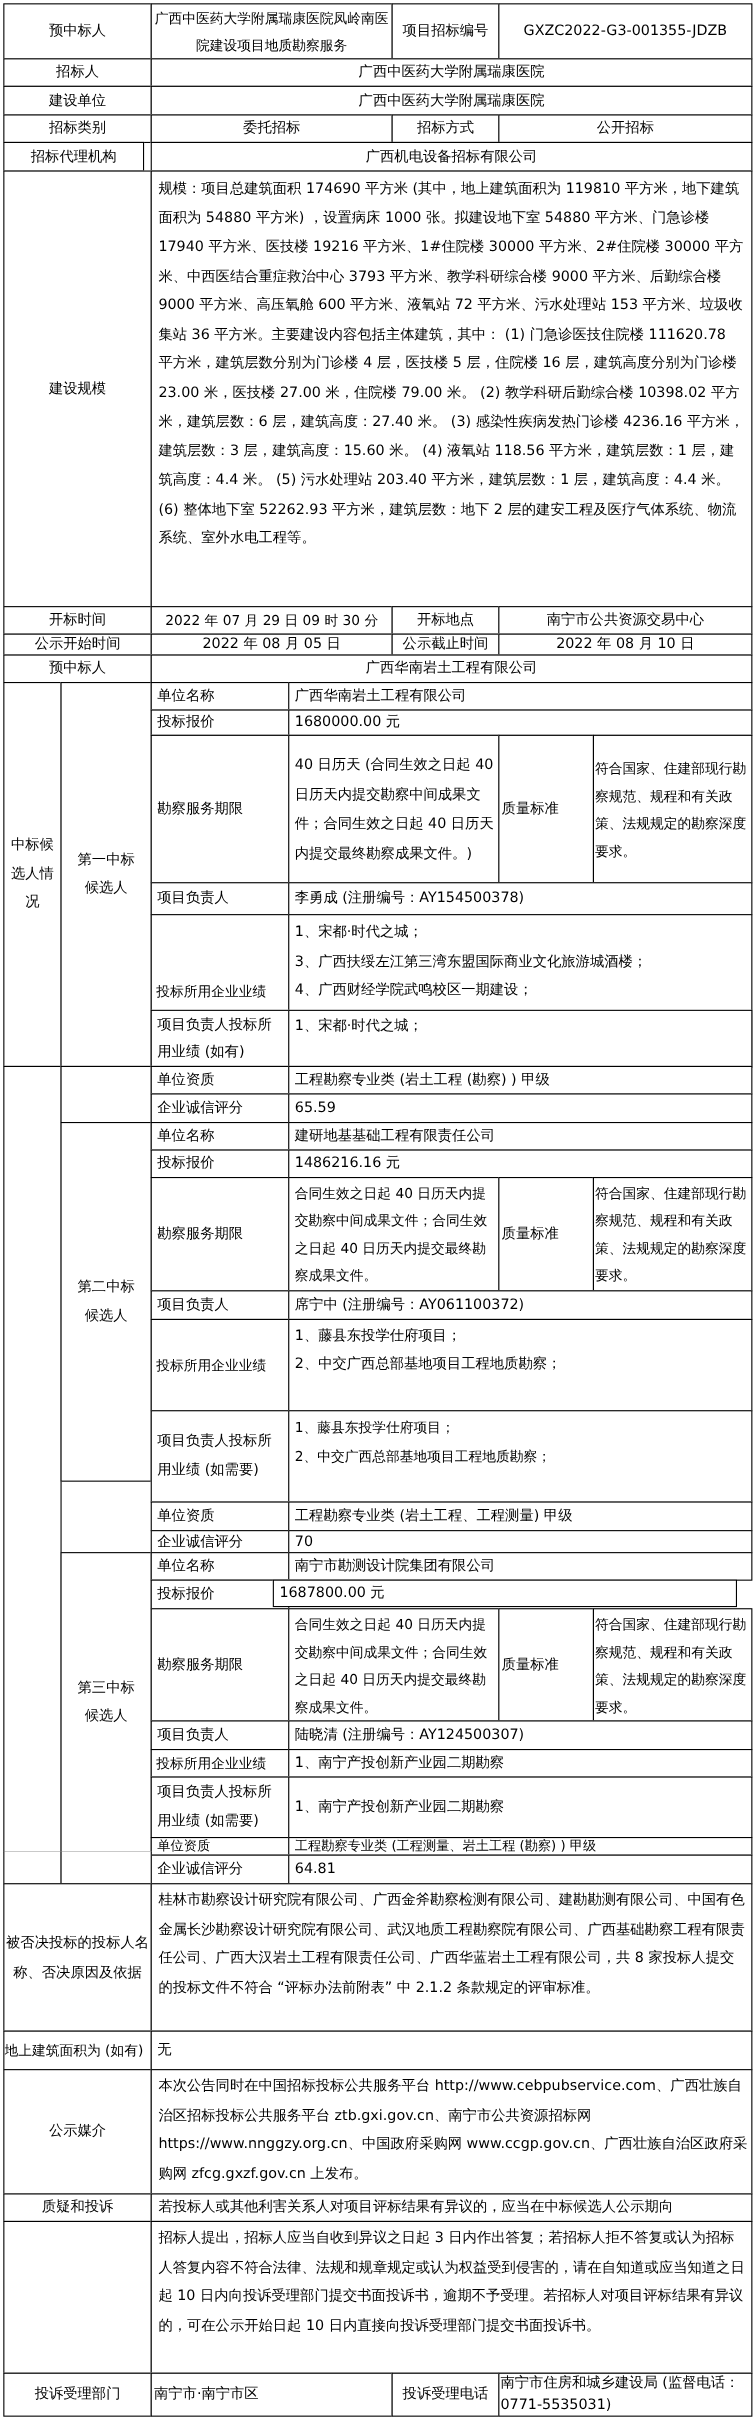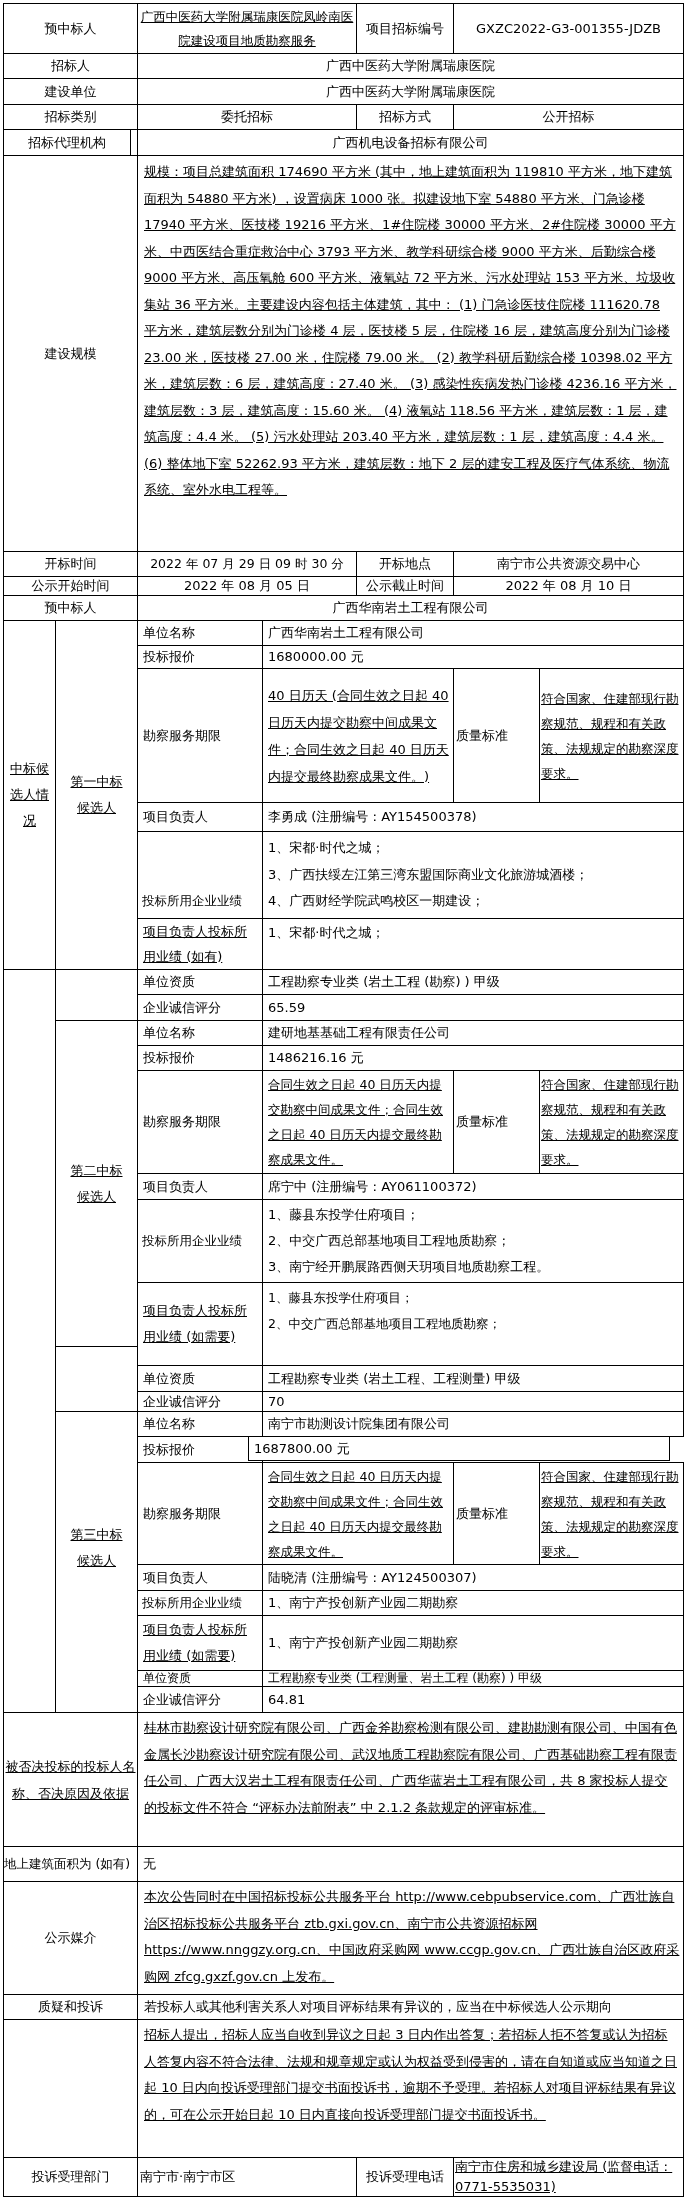--- a/index.html
+++ b/index.html
@@ -4,21 +4,21 @@
 <style>
   html, body { margin: 0; padding: 0; background: #ffffff; }
   body { width: 687px; height: 2200px; position: relative; overflow: hidden;
          font-family: "DejaVu Sans", "Liberation Sans", sans-serif; color: #000; }
   .c { position: absolute; box-sizing: border-box; border: 1px solid #000;
        display: flex; align-items: center; font-size: 13px; line-height: 24px;
        background: #fff; overflow: hidden; }
   .ctr { justify-content: center; text-align: center; }
   .lft { justify-content: flex-start; text-align: left; padding-left: 5px; padding-right: 3px; }
   .top { align-items: flex-start; }
-  .txt { display: block; width: 100%; text-decoration: underline; }
+  .txt { display: block; width: 100%; }
 </style>
 </head>
 <body>
 
 <div class="c ctr" style="left:3px;top:3px;width:135px;height:51px">
     <span>预中标人</span>
   </div>
 <div class="c ctr" style="left:137px;top:3px;width:220px;height:51px;line-height:24px;font-size:12.5px">
     <span class="txt">广西中医药大学附属瑞康医院凤岭南医院建设项目地质勘察服务</span>
   </div>
@@ -213,21 +213,20 @@
 <div class="c lft" style="left:262px;top:1173px;width:422px;height:27px">
     <span>席宁中 (注册编号：AY061100372)</span>
   </div>
 
 <div class="c lft" style="left:137px;top:1199px;width:126px;height:84px;font-size:12.5px;padding-left:4px;padding-right:0">
     <span>投标所用企业业绩</span>
   </div>
 <div class="c lft top" style="left:262px;top:1199px;width:422px;height:84px;display:block;line-height:26px;padding-top:2px">
   <div>1、藤县东投学仕府项目；</div>
   <div>2、中交广西总部基地项目工程地质勘察；</div>
-  <div>3、南宁经开鹏展路西侧天玥项目地质勘察工程。</div>
 </div>
 
 <div class="c lft" style="left:137px;top:1282px;width:126px;height:84px;line-height:26px">
     <span class="txt">项目负责人投标所用业绩 (如需要)</span>
   </div>
 <div class="c lft top" style="left:262px;top:1282px;width:422px;height:84px;display:block;line-height:26px;padding-top:2px;font-size:12.5px">
   <div>1、藤县东投学仕府项目；</div>
   <div>2、中交广西总部基地项目工程地质勘察；</div>
 </div>
 

